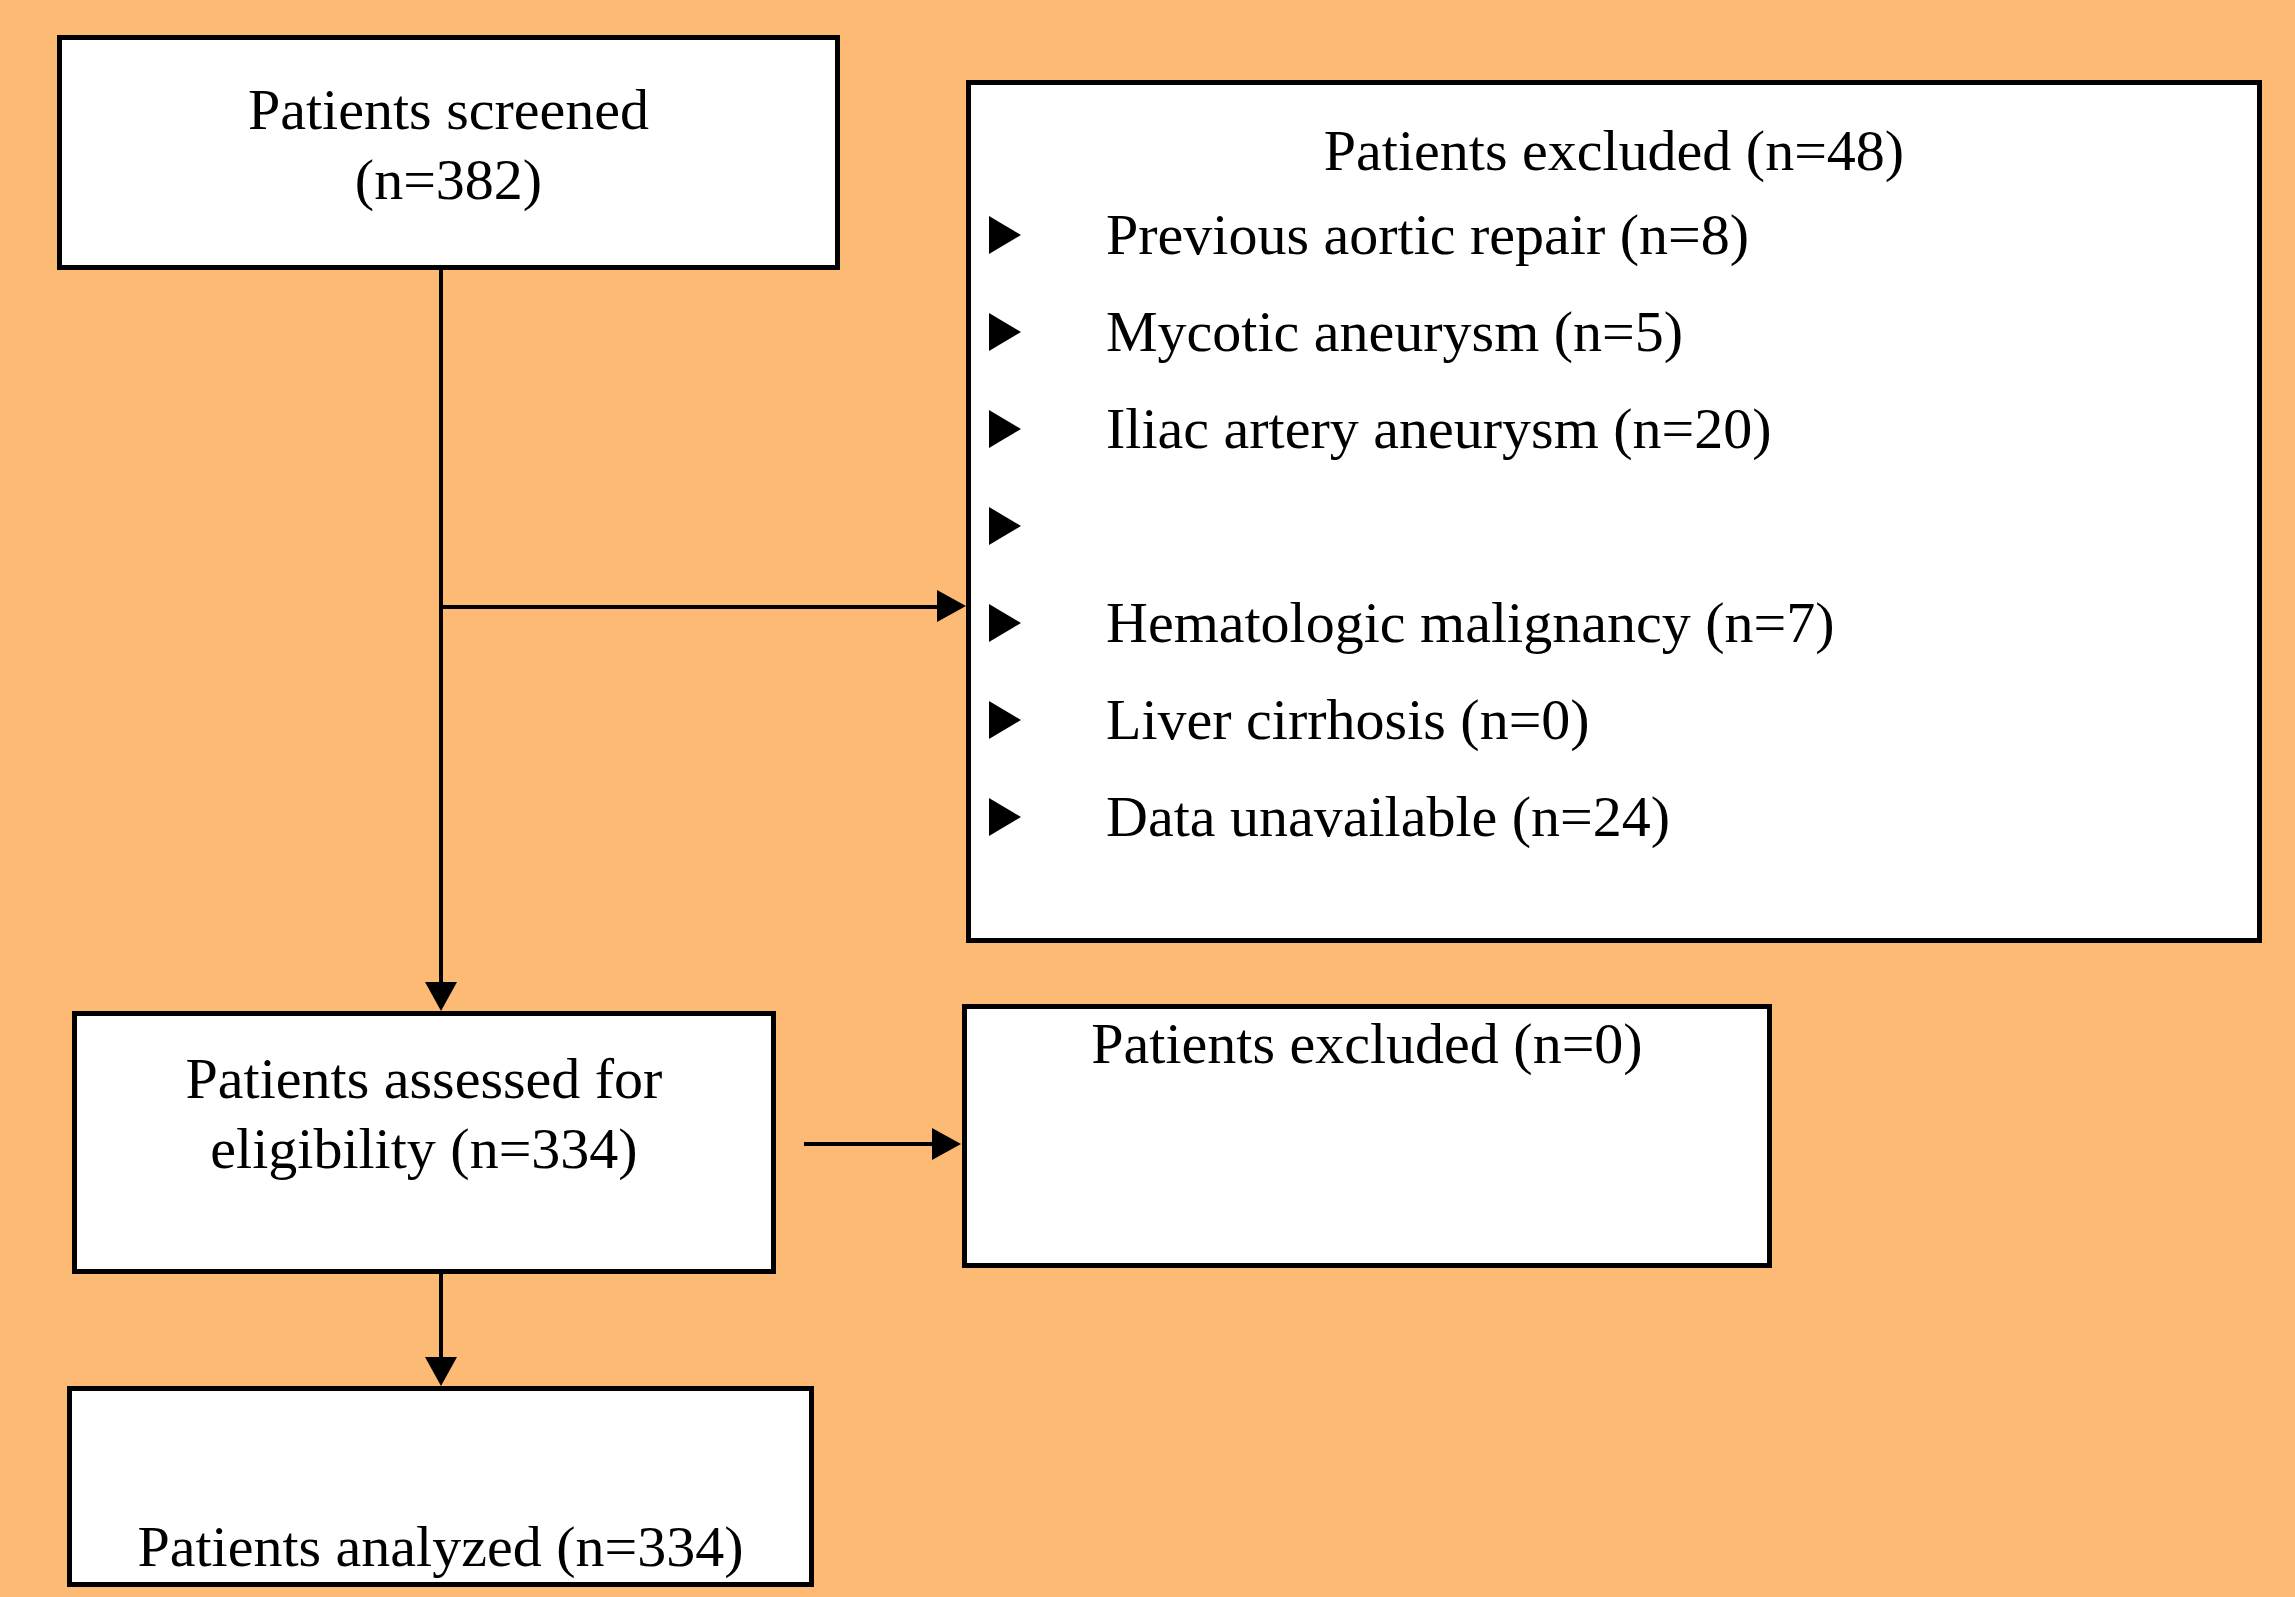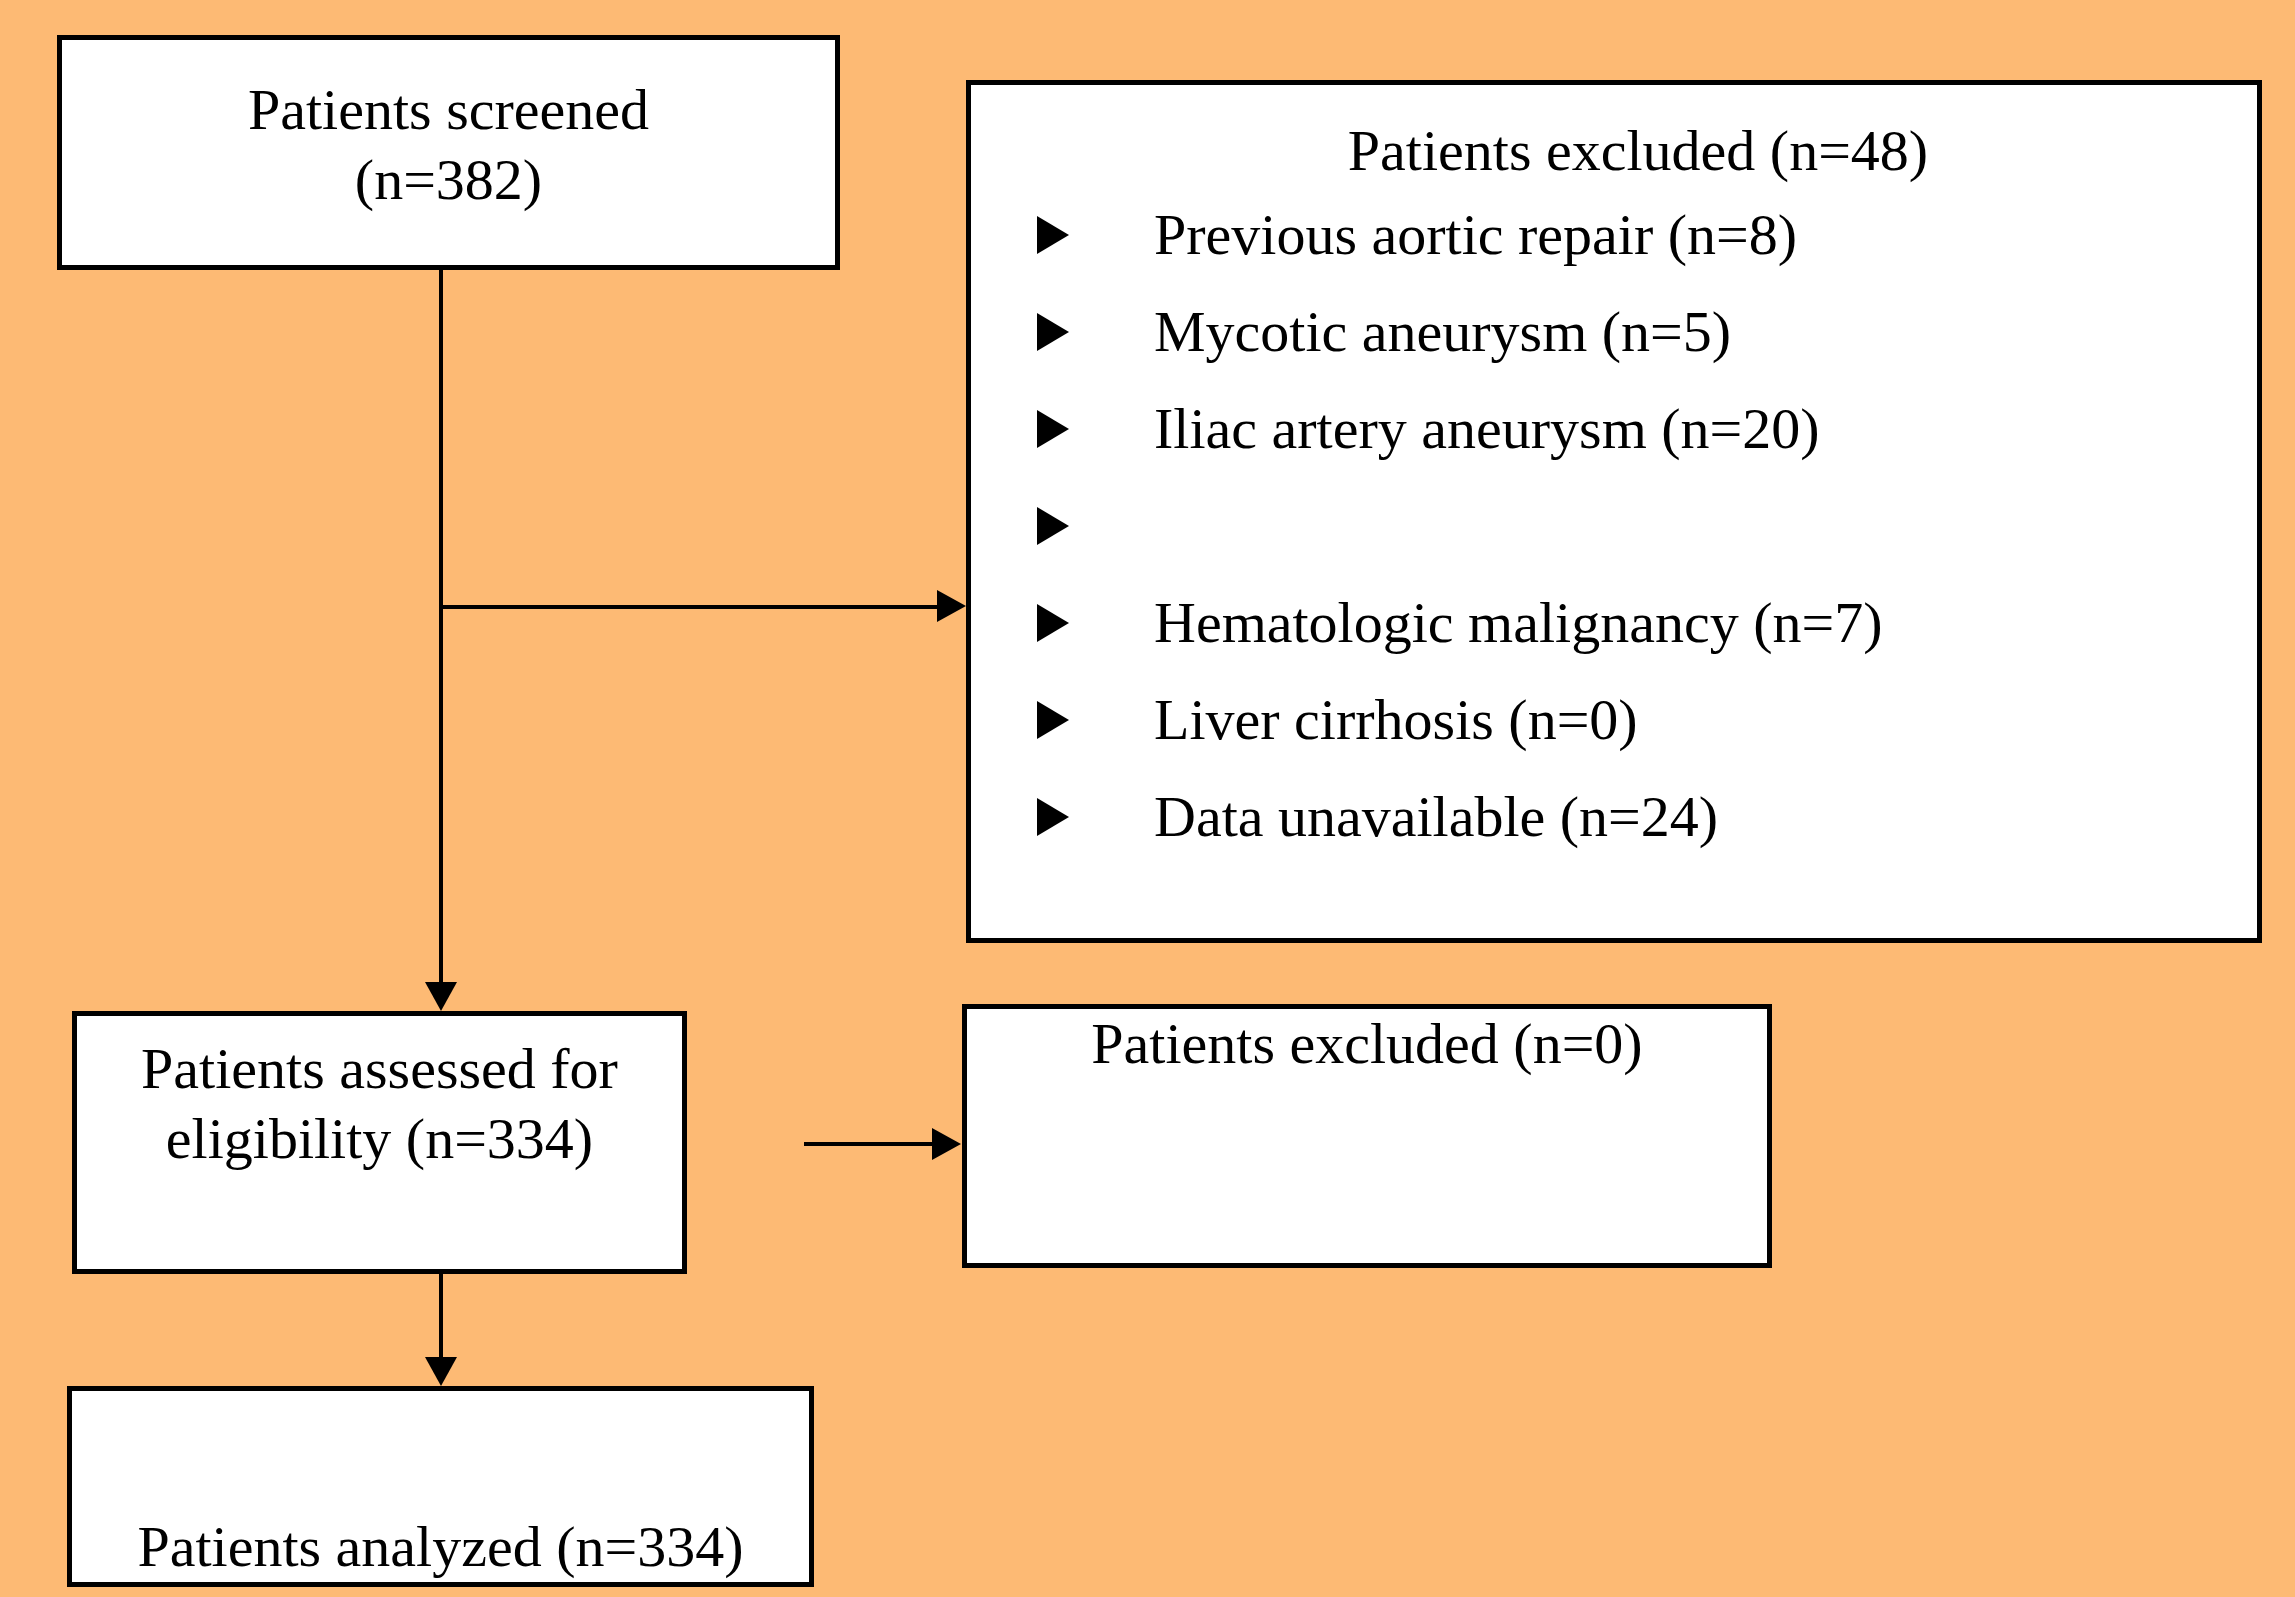--- a/index.html
+++ b/index.html
@@ -17,22 +17,22 @@
     background: #ffffff;
     box-sizing: border-box;
   }
   .bline {
     font-size: 58px;
     line-height: 70px;
     text-align: center;
     white-space: nowrap;
   }
   #box-screened   { left: 57px;   top: 35px;   width: 783px; height: 235px;  padding-top: 35px; }
-  #box-excluded-main { left: 966px; top: 80px; width: 1296px; height: 863px; padding-left: 48px; }
-  #box-assessed   { left: 72px;  top: 1011px; width: 615px; height: 263px;  padding-top: 18px; }
+  #box-excluded-main { left: 966px; top: 80px; width: 1296px; height: 863px; }
+  #box-assessed   { left: 72px;  top: 1011px; width: 704px; height: 263px;  padding-top: 28px; }
   #box-excluded-followup { left: 962px; top: 1004px; width: 810px; height: 264px; }
   #box-analyzed   { left: 67px;  top: 1386px; width: 747px; height: 201px;
                     display: flex; align-items: flex-end; justify-content: center; }
 
   .bx-title { font-size: 58px; line-height: 70px; text-align: center; margin-top: 31px; white-space: nowrap; }
   .bx-list  { margin: 0; }
   .bx-item  { height: 97px; display: flex; align-items: center; padding-left: 18px; gap: 27px; }
   .tri {
     width: 0; height: 0; flex: none;
     border-top: 19.4px solid transparent;

